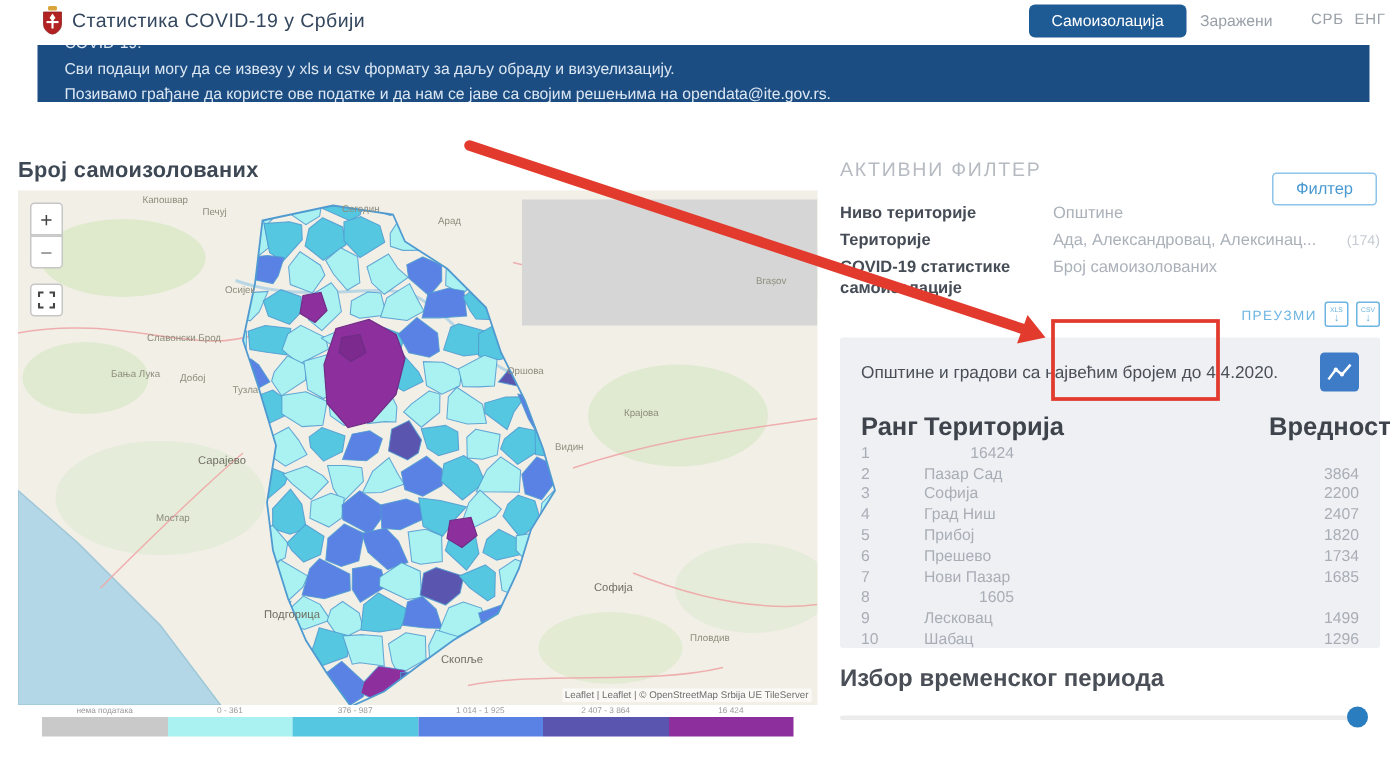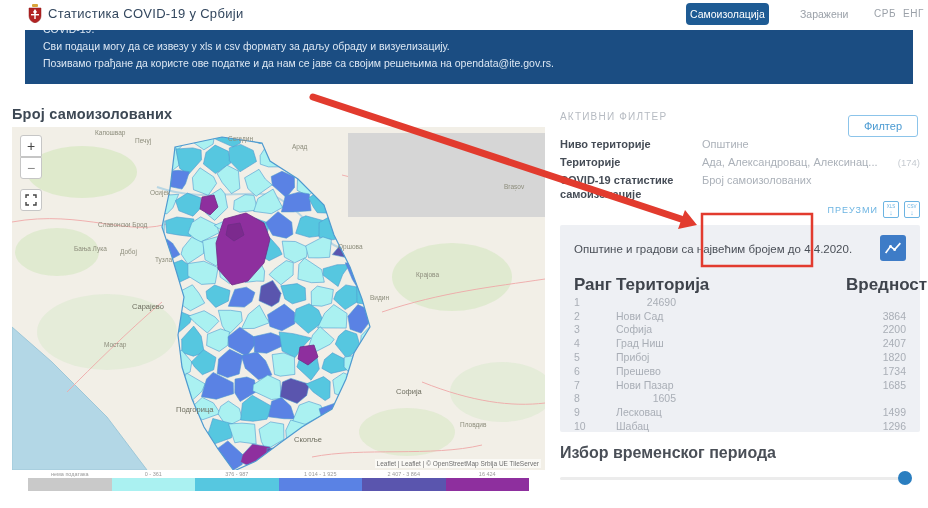--- a/index.html
+++ b/index.html
@@ -3,26 +3,26 @@
 <meta charset="utf-8">
 <style>
   * { margin:0; padding:0; box-sizing:border-box; }
   html,body { width:928px; height:508px; overflow:hidden; background:#fff;
               font-family:"Liberation Sans", sans-serif; }
   
   .header { position:absolute; top:0; left:0; width:928px; height:28px; background:#fff; z-index:5; }
   .logo { position:absolute; left:28px; top:4px; }
   .app-title { position:absolute; left:48px; top:6px; font-size:13px; color:#33475e; letter-spacing:.3px; }
   .tab-active { position:absolute; left:686px; top:3px; background:#1e5b94; color:#fff; font-size:10.5px;
-                padding:5px 4px; border-radius:4px; border:none; cursor:pointer; }
+                padding:5px 15px; border-radius:4px; border:none; cursor:pointer; }
   .tab-inactive { position:absolute; left:800px; top:8px; color:#9aa0a8; font-size:10.5px; cursor:pointer; }
   .lang { position:absolute; top:8px; color:#9aa0a8; font-size:10px; cursor:pointer; letter-spacing:.5px; }
   #lang-srb { left:874px; } #lang-eng { left:903px; }
   
-  .banner { position:absolute; top:30px; left:25px; width:888px; height:54px; background:#1b4d82;
+  .banner { position:absolute; top:30px; left:25px; width:888px; height:38px; background:#1b4d82;
             overflow:hidden; padding:0 18px; z-index:4; }
   .banner p { color:#dce7f3; font-size:10.5px; line-height:17px; }
   .banner .clipped { margin-top:-9px; }
   
   .map-title { position:absolute; left:12px; top:106px; font-size:14.5px; color:#3d4854; font-weight:600; letter-spacing:.2px; }
   .map-card { position:absolute; left:12px; top:127px; width:533px; height:365px; background:#fff; }
   .map-tiles { position:relative; width:533px; height:343px; overflow:hidden; background:#f2efe7; }
   .map-tiles svg.base { position:absolute; inset:0; }
   .zoom-ctl { position:absolute; left:8px; width:22px; height:22px; background:#fff; border:1px solid #c6c6c6;
               border-radius:3px; font-size:14px; color:#444; text-align:center; line-height:20px; cursor:pointer; z-index:3; }
@@ -31,21 +31,21 @@
   #fullscreen { top:62px; border-radius:3px; display:flex; align-items:center; justify-content:center; }
   .attribution { position:absolute; right:4px; bottom:2px; font-size:6.5px; color:#6f6f6f; z-index:3;
                  background:rgba(255,255,255,.6); padding:1px 2px; }
   
   .legend { position:absolute; left:0; top:343px; width:533px; height:22px; display:flex; padding:0 16px; background:#fff; }
   .legend .seg { flex:1; display:flex; flex-direction:column; }
   .legend .seg-label { font-size:5.5px; color:#9a9a9a; text-align:center; height:8px; line-height:8px; }
   .legend .seg-bar { height:13px; width:100%; }
   
   .panel { position:absolute; left:560px; top:105px; width:360px; }
-  .section-label { font-size:10px; color:#b6bbc2; letter-spacing:1.2px; margin-top:6px; }
+  .section-label { font-size:13px; color:#b6bbc2; letter-spacing:1.2px; }
   .filter-btn { position:absolute; right:2px; top:10px; border:1px solid #8cc4ea; color:#4a9ad2;
                 background:#fff; font-size:11px; padding:4px 15px; border-radius:3px; cursor:pointer; }
   .frow { display:flex; margin-top:5px; font-size:11px; line-height:13px; }
   .frow .flabel { width:142px; color:#454c56; font-weight:700; }
   .frow .fvalue { color:#abb1b9; flex:1; }
   .frow .fcount { color:#c6cbd1; font-size:9.5px; }
   .flabel2 { font-size:11px; color:#454c56; font-weight:700; margin-top:1px; }
   .download-row { position:absolute; right:0; top:96px; display:flex; align-items:center; gap:5px; }
   .download-label { color:#6cb4e2; font-size:9px; letter-spacing:1px; cursor:pointer; }
   .fmt-icon { width:16px; height:17px; border:1px solid #6cb4e2; border-radius:2px; color:#6cb4e2;
@@ -381,25 +381,25 @@
     </div>
   </div>
   <div class="thead">
     <span class="c-rank">Ранг</span>
     <span class="c-ter">Територија</span>
     <span class="c-val">Вредност</span>
   </div>
   <div id="rank-rows">
       <div class="trow">
         <span class="c-rank">1</span>
-        <span class="c-val">24690</span>
+        <span class="c-val">16424</span>
       </div>
       <div class="trow">
         <span class="c-rank">2</span>
-        <span class="c-ter">Нови Сад</span>
+        <span class="c-ter">Пазар Сад</span>
         <span class="c-val">3864</span>
       </div>
       <div class="trow">
         <span class="c-rank">3</span>
         <span class="c-ter">Софија</span>
         <span class="c-val">2200</span>
       </div>
       <div class="trow">
         <span class="c-rank">4</span>
         <span class="c-ter">Град Ниш</span>

